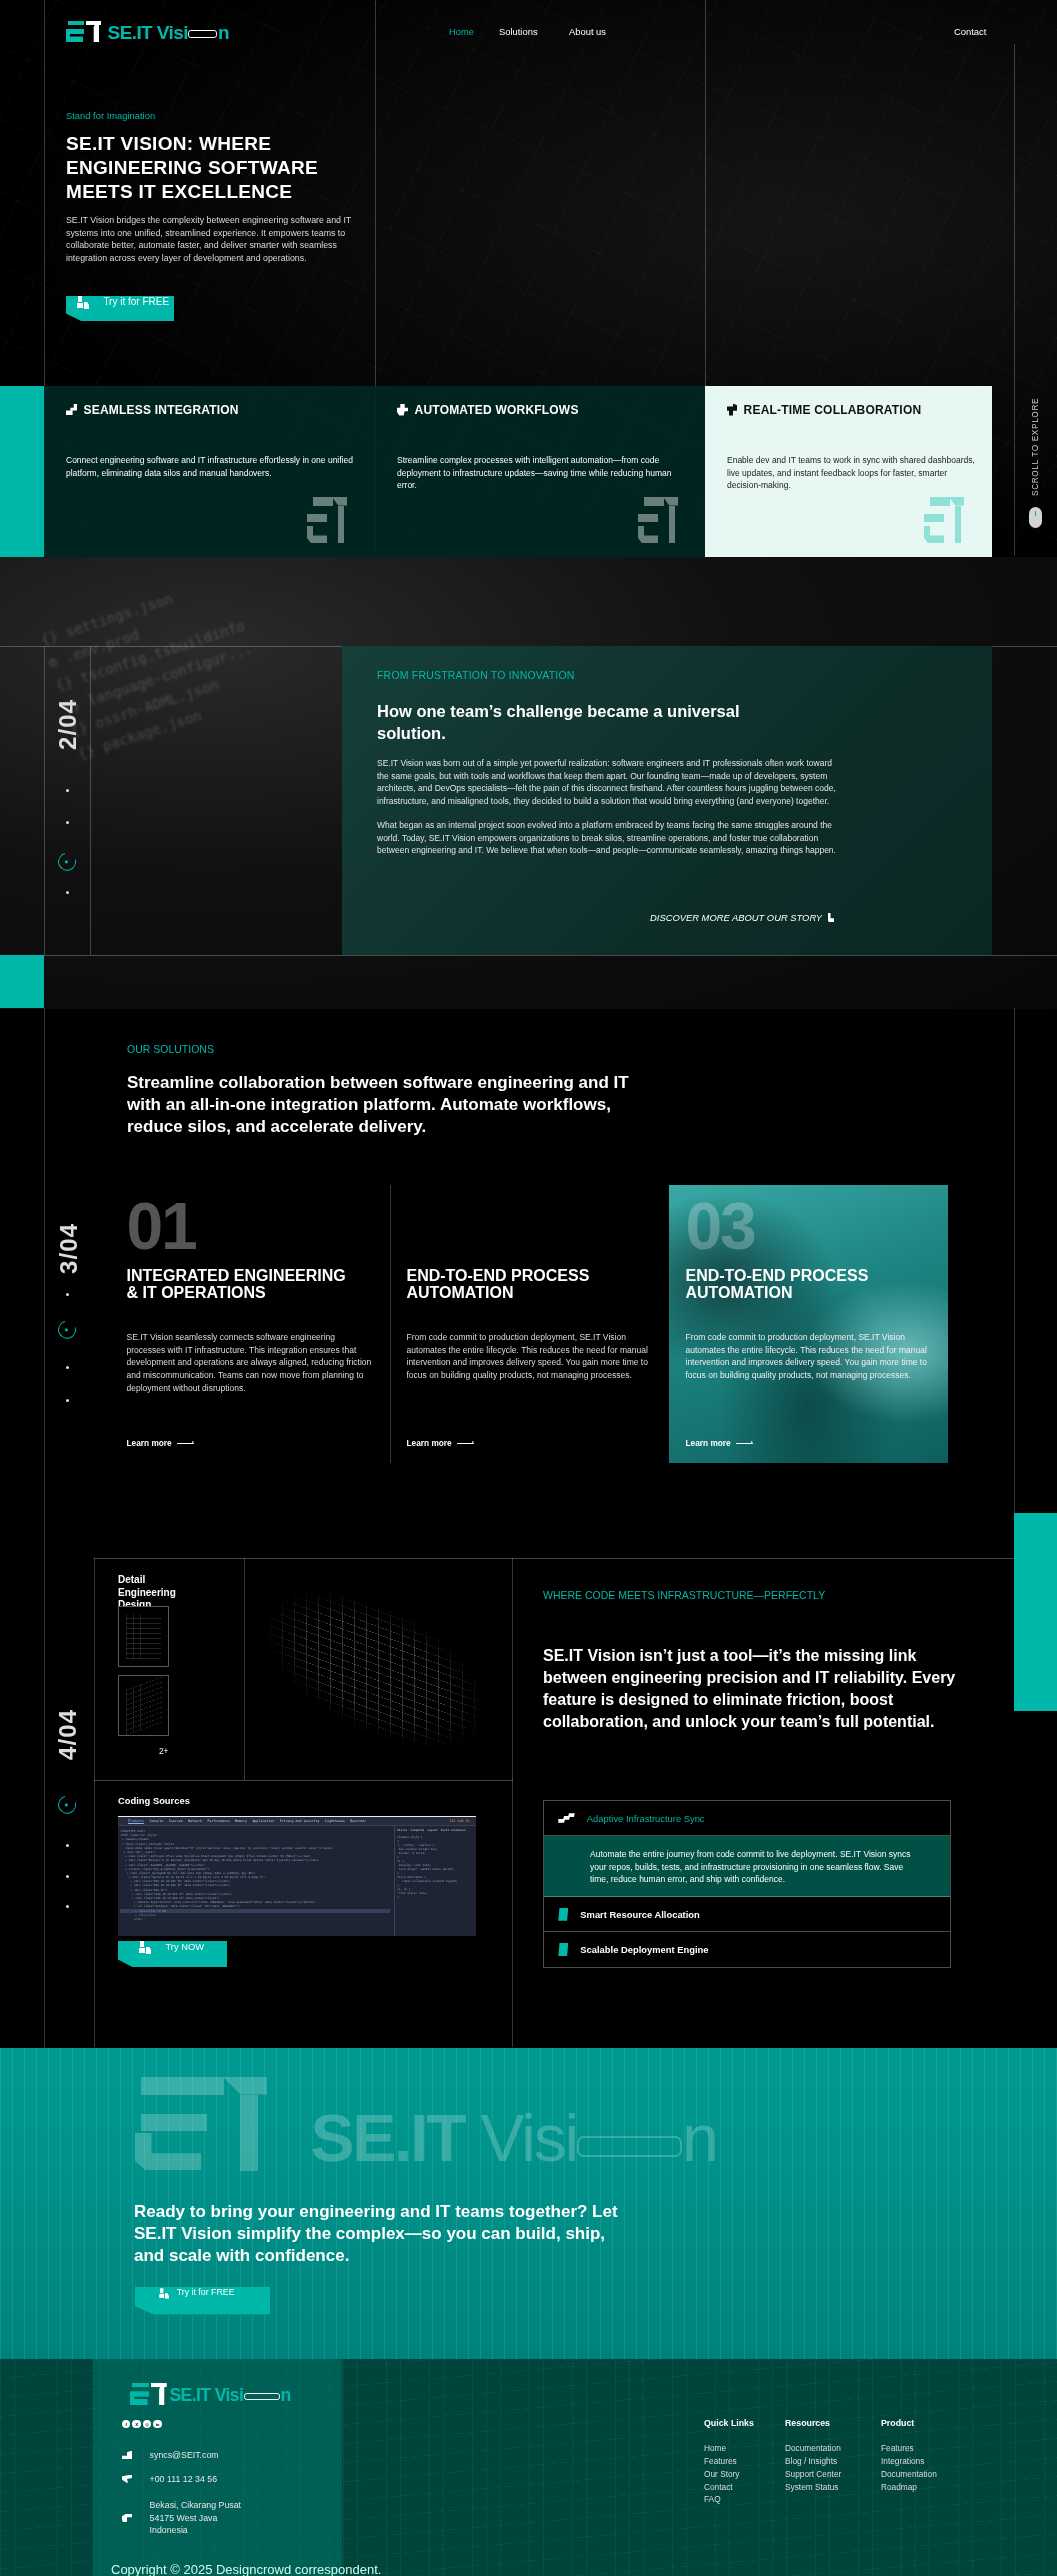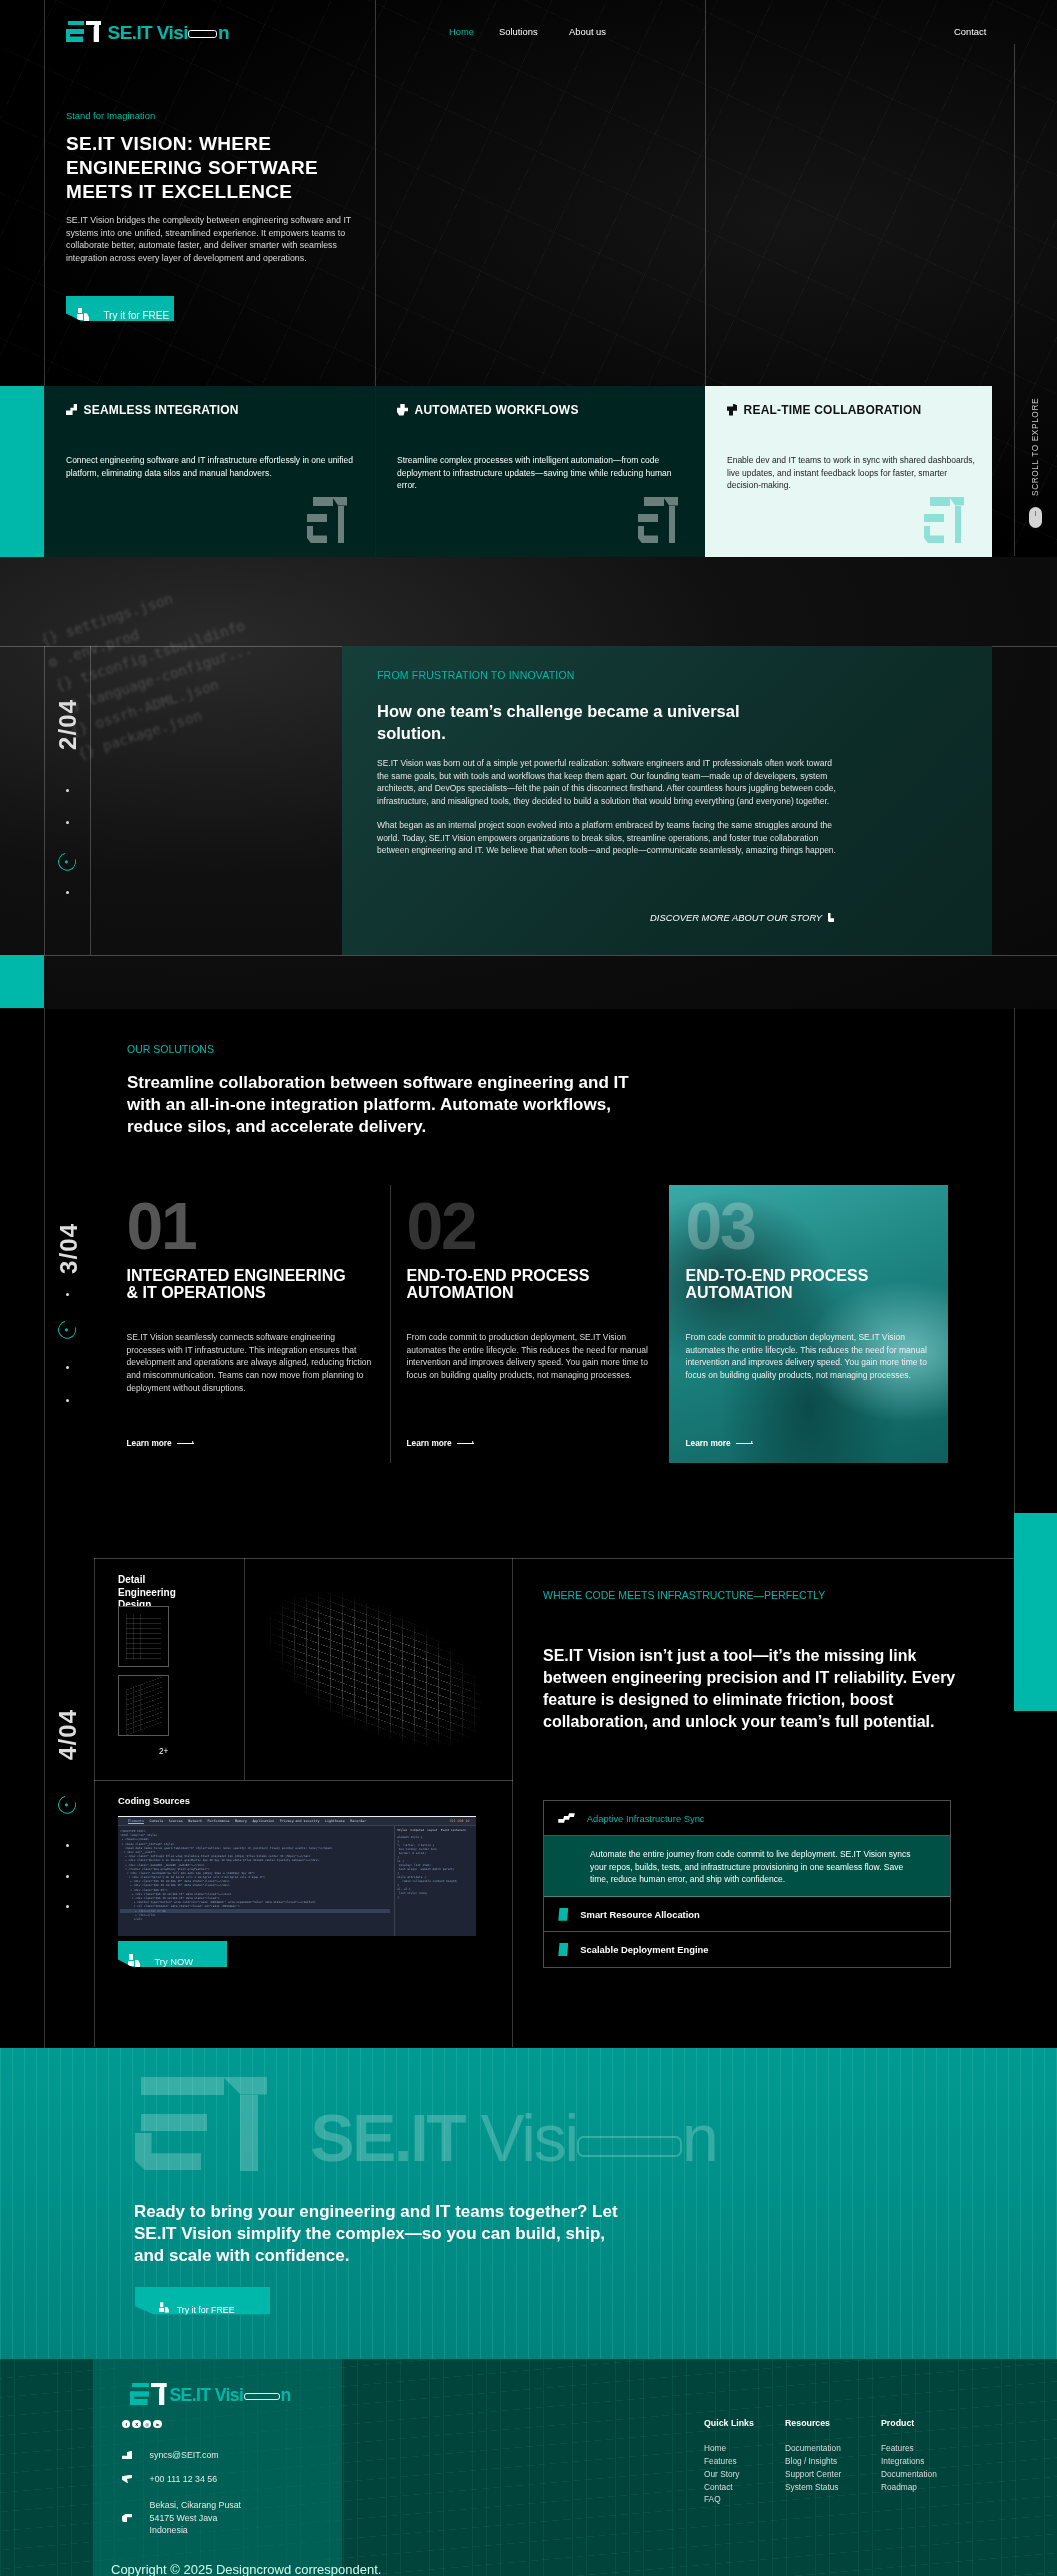--- a/index.html
+++ b/index.html
@@ -23,21 +23,21 @@
   .logo-mark .t1{position:absolute;left:20px;top:0;width:15.4px;height:4.4px;background:#fff;clip-path:polygon(0 0,100% 0,100% 100%,0 100%)}
   .logo-mark .t2{position:absolute;left:26.4px;top:0;width:6.6px;height:21px;background:#fff;clip-path:polygon(60% 0,100% 0,100% 100%,20% 100%,20% 30%)}
   .logo-text{font-size:19px;font-weight:700;color:#00B8A9;letter-spacing:-0.6px;line-height:1}
   .logo-text .v{font-weight:700}
   .goggle{display:inline-block;width:29px;height:7.7px;border:1.1px solid #fff;border-radius:2.8px;margin:0 0.6px;vertical-align:1.1px}
   .nav a{position:absolute;font-size:9.4px;color:#fff;text-decoration:none}
   .nav a.active{color:#00B8A9}
   .hero-tag{position:absolute;left:66px;top:110px;font-size:9.4px;color:#00B8A9}
   .hero-title{position:absolute;left:66px;top:132px;width:287px;font-size:19px;font-weight:700;line-height:24px;letter-spacing:0.3px}
   .hero-desc{position:absolute;left:66px;top:214px;width:287px;font-size:8.8px;line-height:12.7px;color:#ddd}
-  .btn-teal{position:absolute;display:flex;align-items:flex-end;gap:13.2px;background:#00B8A9;color:#fff;clip-path:polygon(0 0,100% 0,100% 100%,14% 100%,0 70%)}
+  .btn-teal{position:absolute;display:flex;align-items:flex-start;gap:13.2px;background:#00B8A9;color:#fff;clip-path:polygon(0 0,100% 0,100% 100%,14% 100%,0 70%)}
   .btn-icon{position:relative;width:13.2px;height:13.2px}
   .btn-icon i{position:absolute;background:#fff}
   
   .feat{position:absolute;top:386px;height:171px;padding:16.5px 22px;}
   .feat h3{font-size:12px;font-weight:700;display:flex;align-items:center;gap:6.6px;letter-spacing:0.2px}
   .feat p{position:absolute;left:22px;top:68px;width:287px;font-size:8.5px;line-height:12.7px}
   .feat-et{position:absolute;right:22px;bottom:14.3px;width:46px;height:46px}
   .feat-et i{position:absolute}
   .scroll-text{position:absolute;left:1030px;top:496px;transform:rotate(-90deg);transform-origin:0 0;font-size:8.3px;letter-spacing:0.6px;color:#ccc;white-space:nowrap}
   .mouse{position:absolute;left:1029px;top:507px;width:13.2px;height:21px;border-radius:6.6px;background:#d4d4d4}
@@ -251,21 +251,20 @@
     <div class="sol-num" style="color:#555">01</div>
     <h3 class="sol-head">INTEGRATED ENGINEERING &amp; IT OPERATIONS</h3>
     <p class="sol-body">SE.IT Vision seamlessly connects software engineering processes with IT infrastructure. This integration ensures that development and operations are always aligned, reducing friction and miscommunication. Teams can now move from planning to deployment without disruptions.</p>
     <a class="sol-more">
         <span>Learn more</span>
         <span class="arrow-line"></span>
       </a>
   </div>
   <div class="vline" style="left:390px;top:1185px;height:278px"></div>
   <div class="sol-card" style="left:390px">
-    <div class="sol-num" style="color:#333">02</div>
     <h3 class="sol-head">END-TO-END PROCESS AUTOMATION</h3>
     <p class="sol-body">From code commit to production deployment, SE.IT Vision automates the entire lifecycle. This reduces the need for manual intervention and improves delivery speed. You gain more time to focus on building quality products, not managing processes.</p>
     <a class="sol-more">
         <span>Learn more</span>
         <span class="arrow-line"></span>
       </a>
   </div>
   <div class="photo"></div>
   <div class="sol-card" style="left:669px">
     <div class="sol-num" style="color:rgba(255,255,255,0.25)">03</div>
@@ -361,21 +360,21 @@
         <div>&nbsp;text-align: -webkit-match-parent;</div>
         <div>}</div>
         <div>style attribute {</div>
         <div>&nbsp;--radix-collapsible-content-height;</div>
         <div>}</div>
         <div>ol, ul {</div>
         <div>&nbsp;list-style: none;</div>
         <div>}</div>
     </div>
   </div>
-  <a class="btn-teal" style="left:118px;top:1941px;width:109px;height:26.4px;padding-left:10px;font-size:9.4px">
+  <a class="btn-teal" style="left:118px;top:1941px;width:109px;height:26.4px;padding-left:21px;font-size:9.4px">
     <span class="btn-icon">
         <i style="left:1.1px;top:0;width:4.4px;height:5.5px"></i>
         <i style="left:0;top:6.6px;width:5.5px;height:5.5px"></i>
         <i style="left:6.6px;top:5.5px;width:5.5px;height:7.7px;clip-path:polygon(0 0,60% 0,100% 50%,100% 100%,0 100%)"></i>
       </span>
     <span>Try NOW</span>
   </a>
 
   <div class="s4-label">WHERE CODE MEETS INFRASTRUCTURE—PERFECTLY</div>
   <p class="s4-text">SE.IT Vision isn’t just a tool—it’s the missing link between engineering precision and IT reliability. Every feature is designed to eliminate friction, boost collaboration, and unlock your team’s full potential.</p>

